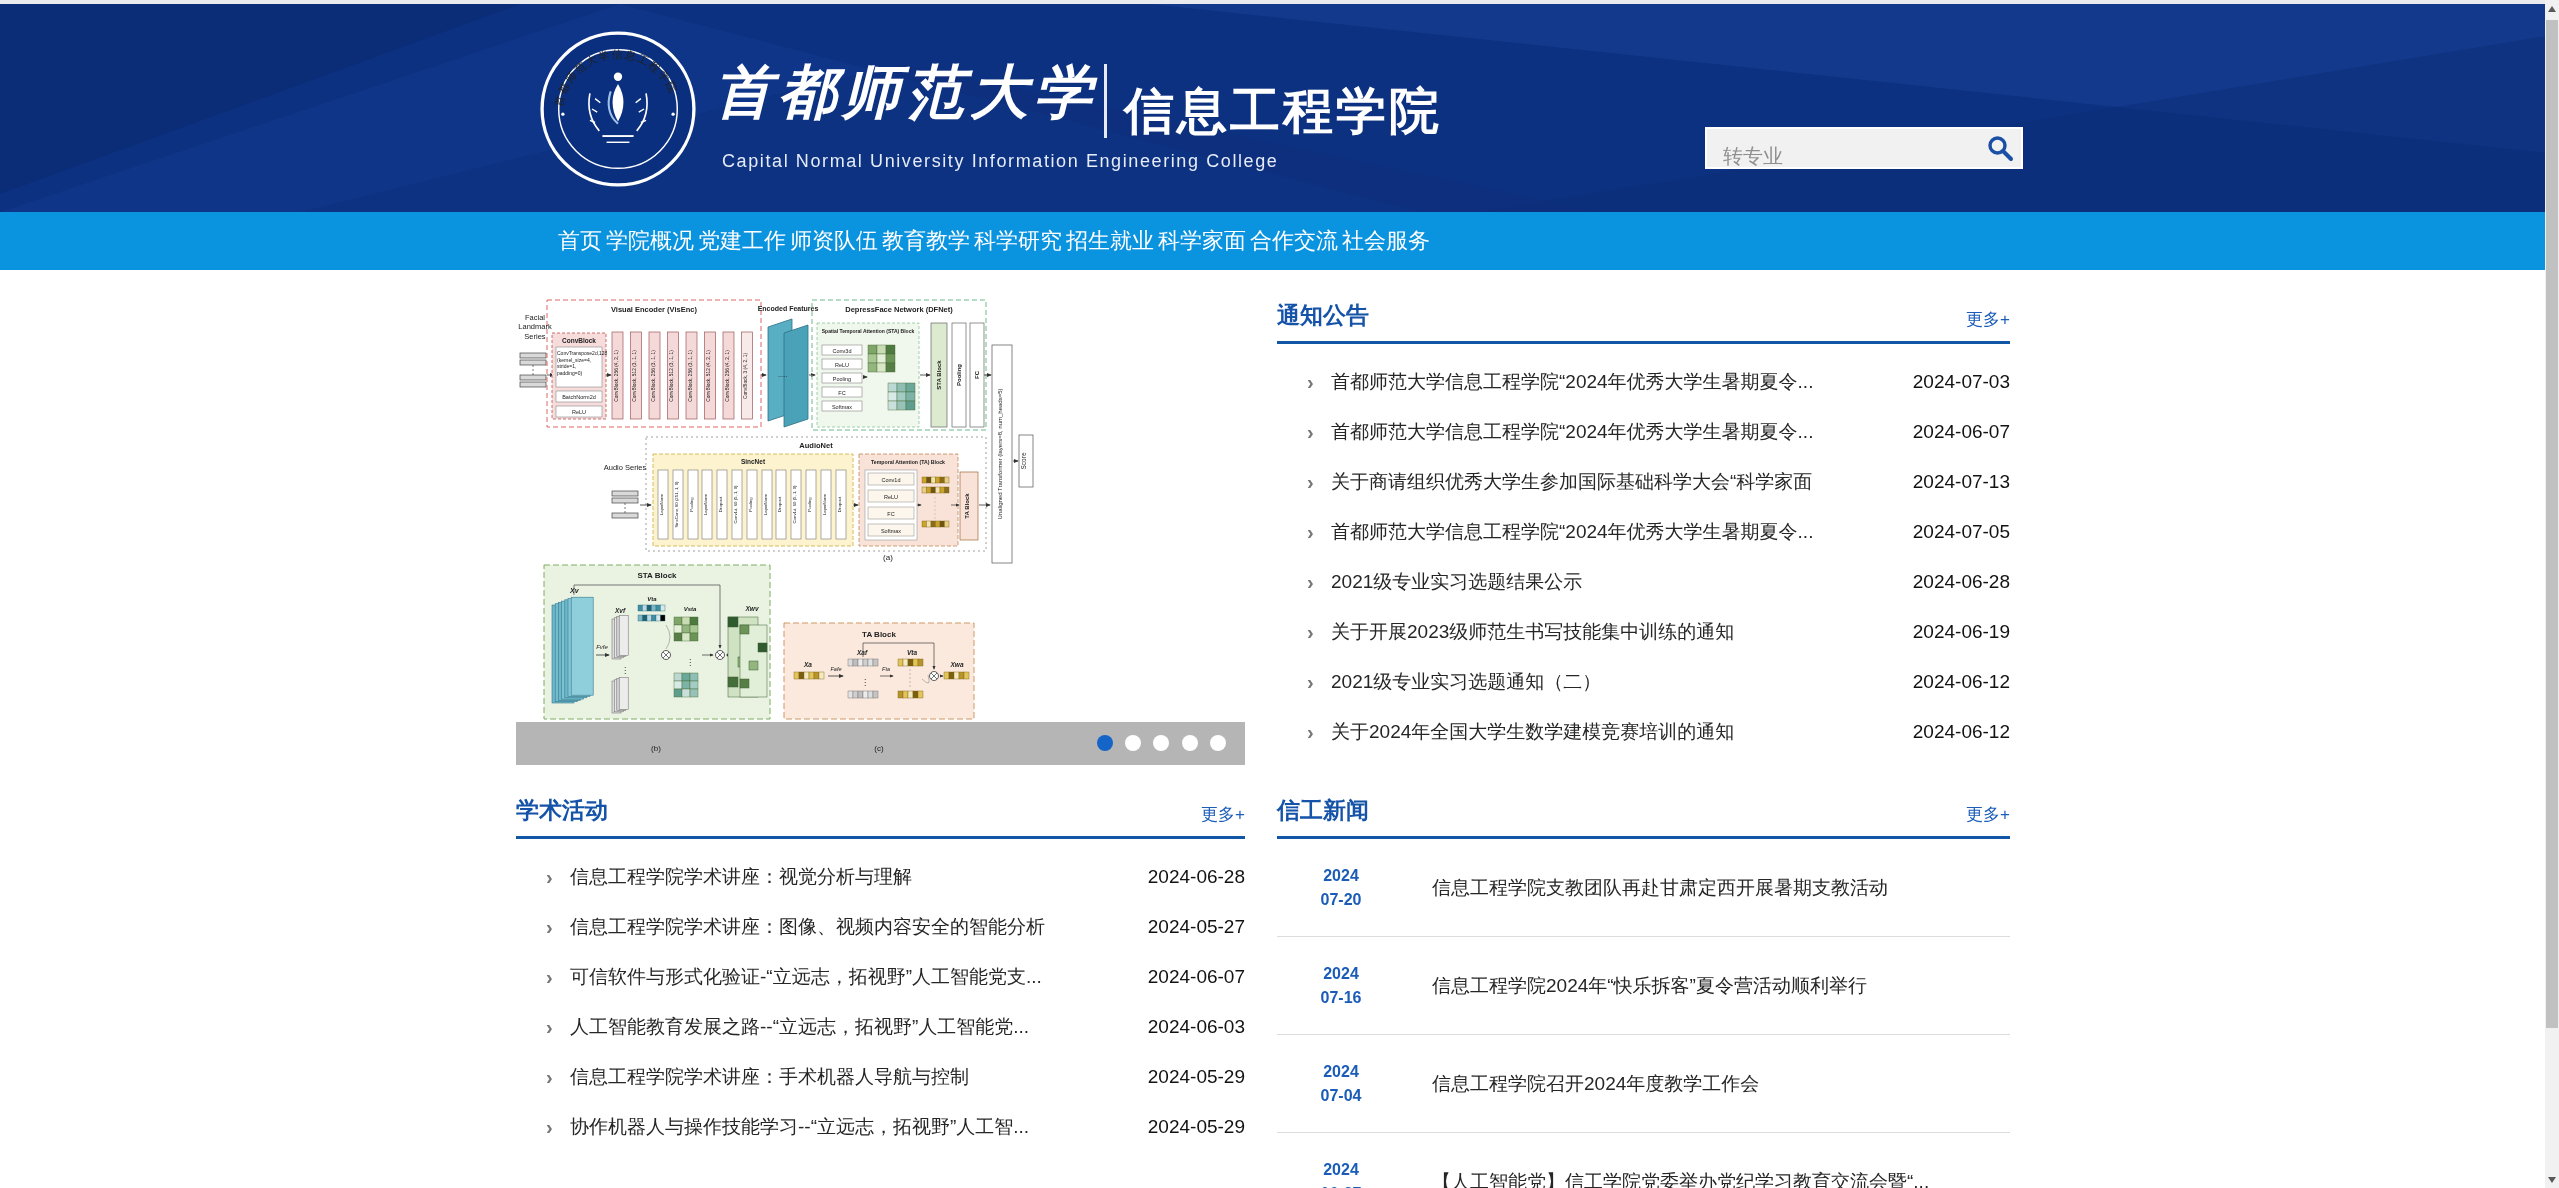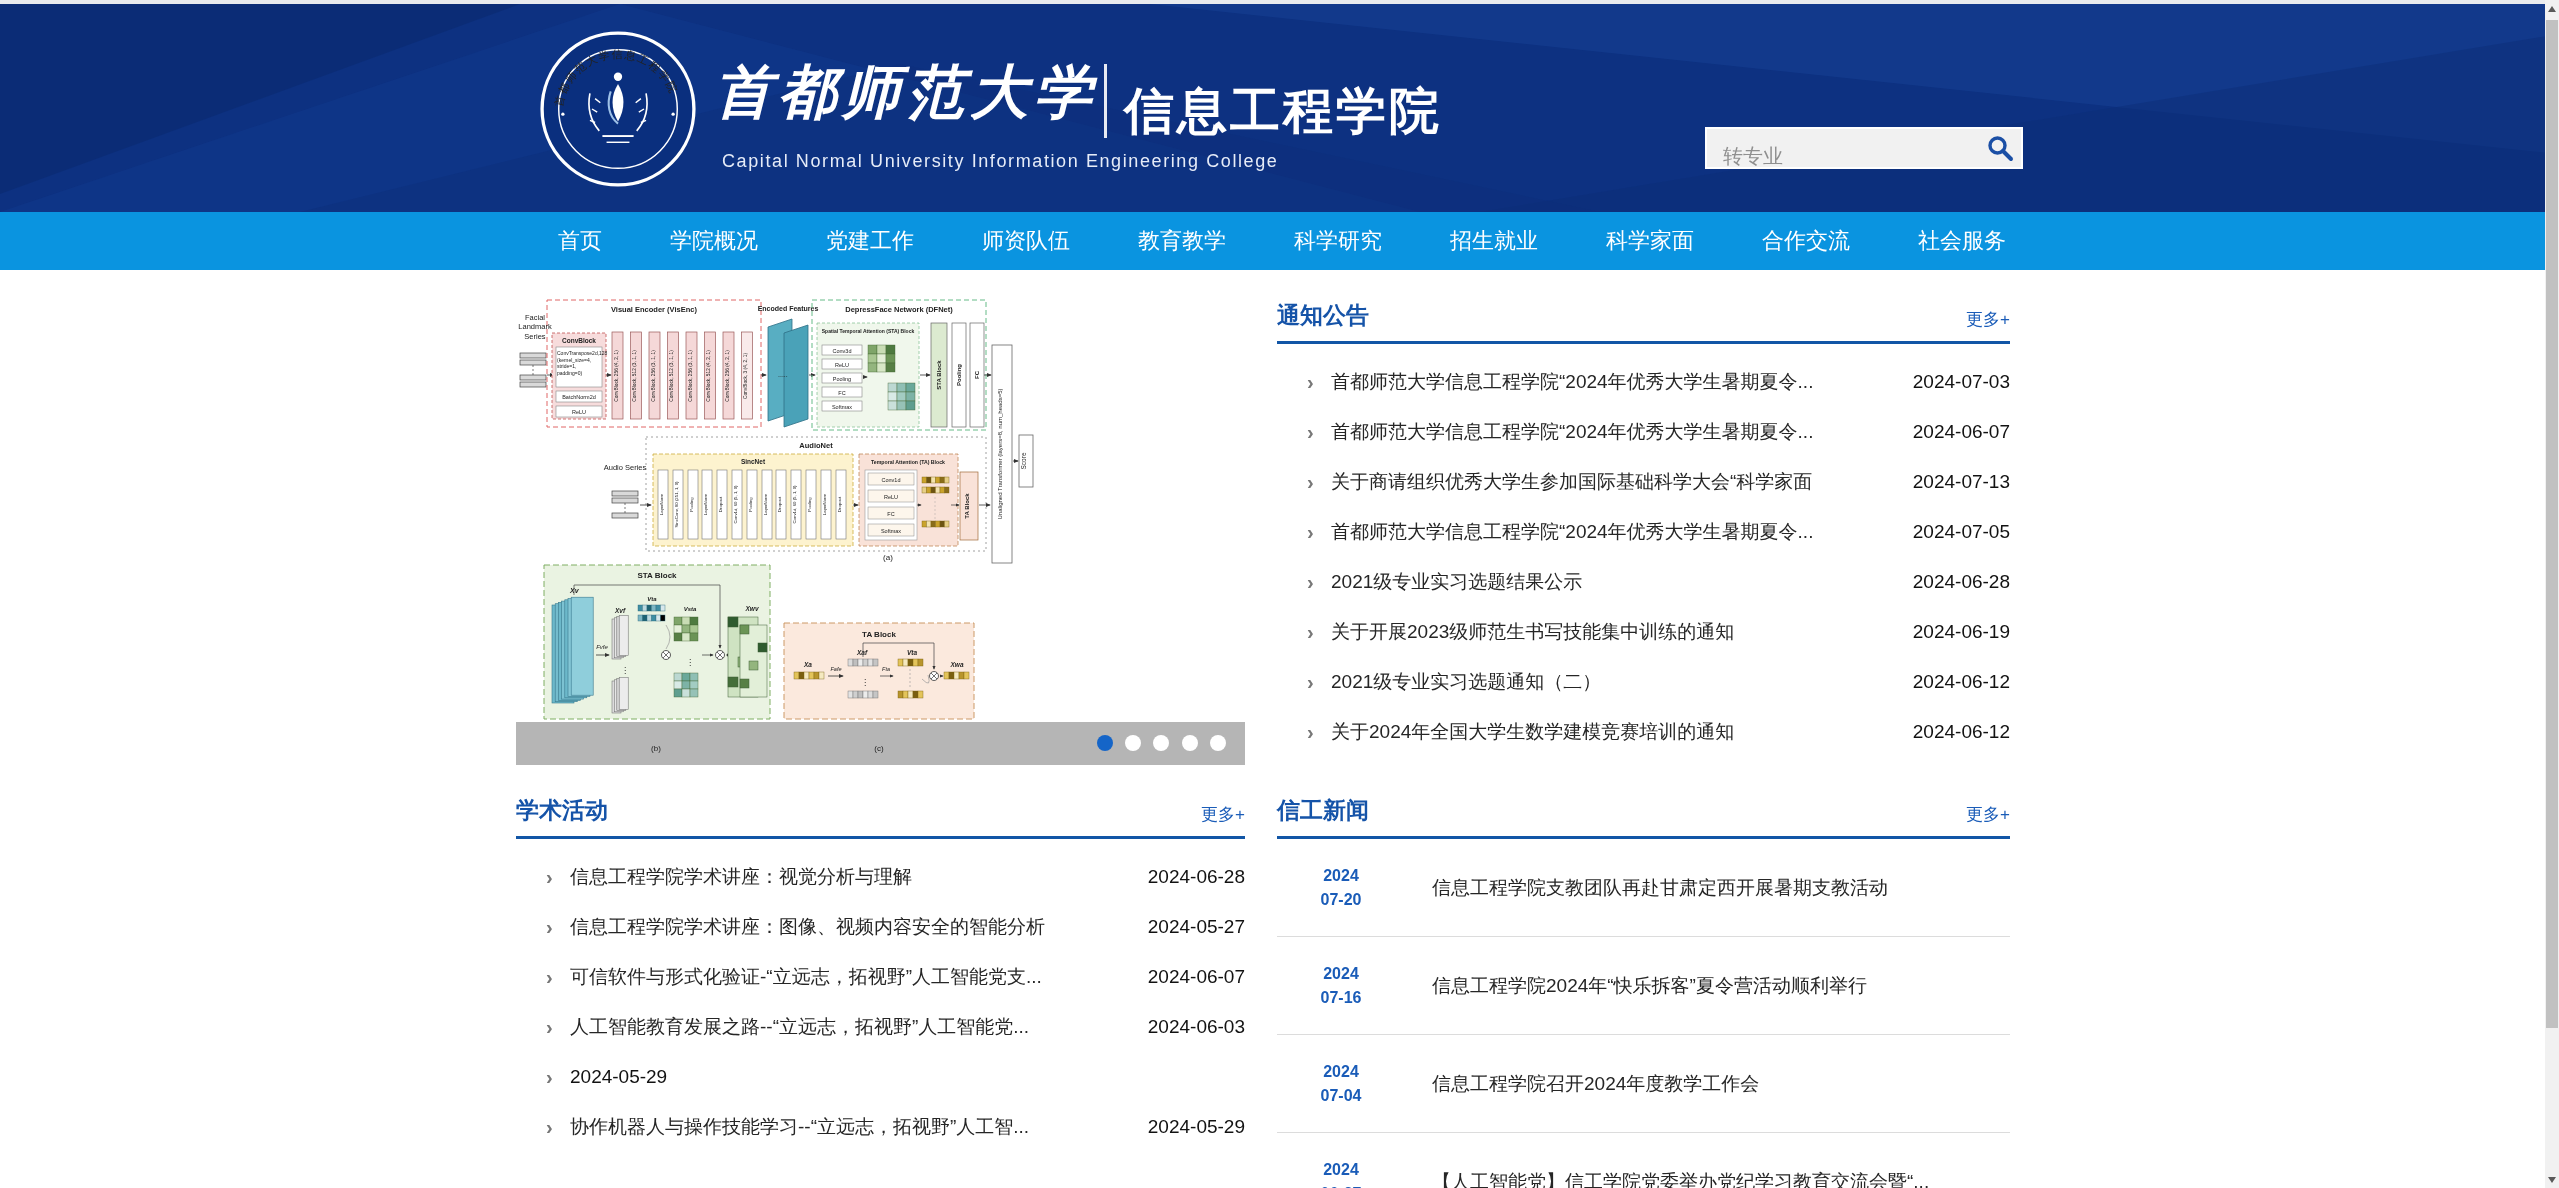--- a/index.html
+++ b/index.html
@@ -22,21 +22,21 @@
   .subtitle-en { position:absolute; left:722px; top:147px; font-size:18px; color:#e6ecf8; letter-spacing:1.6px; white-space:nowrap; }
   .search-box { position:absolute; left:1705px; top:123px; width:318px; height:42px; }
   .search-box input {
     width:100%; height:100%; border:2px solid #ffffff; background:#f1f1f1; outline:none;
     font-size:20px; color:#333; padding:16px 52px 0 16px; font-family:inherit;
   }
   .search-box input::placeholder { color:#8f8f8f; }
   .search-icon { position:absolute; right:9px; top:7px; width:28px; height:28px; cursor:pointer; }
   
   .nav { position:absolute; left:0; top:212px; width:2559px; height:58px; background:#0a94e0;
-         display:flex; align-items:center; padding-left:556px; gap:64px; }
+         display:flex; align-items:center; padding-left:556px; }
   .nav-item { color:#ffffff; font-size:22px; white-space:nowrap; cursor:pointer; padding:0 2px; }
   
   .carousel { position:absolute; left:516px; top:287px; width:729px; height:478px; background:#ffffff; }
   .carousel svg { position:absolute; left:0; top:0; }
   .dlabel { position:absolute; font-size:7.5px; text-align:center; color:#222; line-height:1.25; }
   .dlabel-small { font-size:5px; text-align:left; line-height:1.3; }
   
   .section { position:absolute; }
   .sec-head { display:flex; justify-content:space-between; align-items:flex-end;
               border-bottom:3px solid #1256a6; padding-bottom:10px; }
@@ -603,20 +603,21 @@
       <span class="t">可信软件与形式化验证-“立远志，拓视野”人工智能党支...</span>
       <span class="d">2024-06-07</span>
     </div>
     <div class="row">
       <span class="arr">›</span>
       <span class="t">人工智能教育发展之路--“立远志，拓视野”人工智能党...</span>
       <span class="d">2024-06-03</span>
     </div>
     <div class="row">
       <span class="arr">›</span>
+      <span class="t">信息工程学院学术讲座：手术机器人导航与控制</span>
       <span class="d">2024-05-29</span>
     </div>
     <div class="row">
       <span class="arr">›</span>
       <span class="t">协作机器人与操作技能学习--“立远志，拓视野”人工智...</span>
       <span class="d">2024-05-29</span>
     </div>
   </div>
 </div>
 

